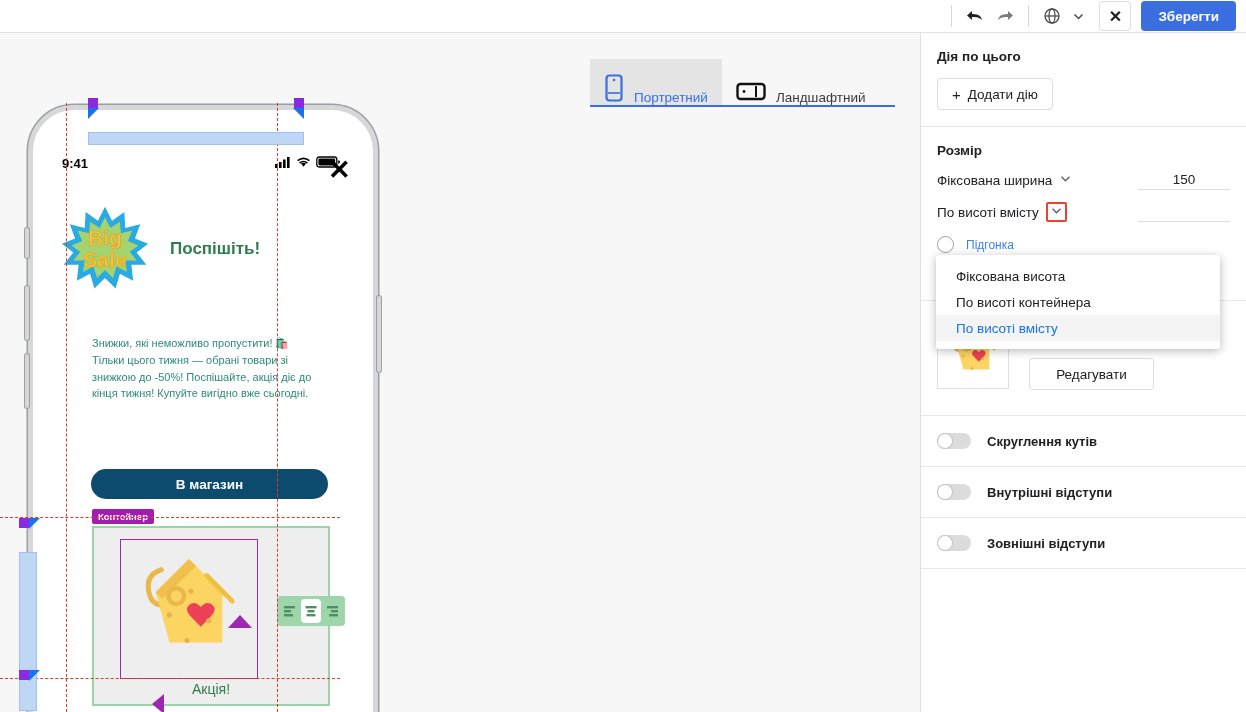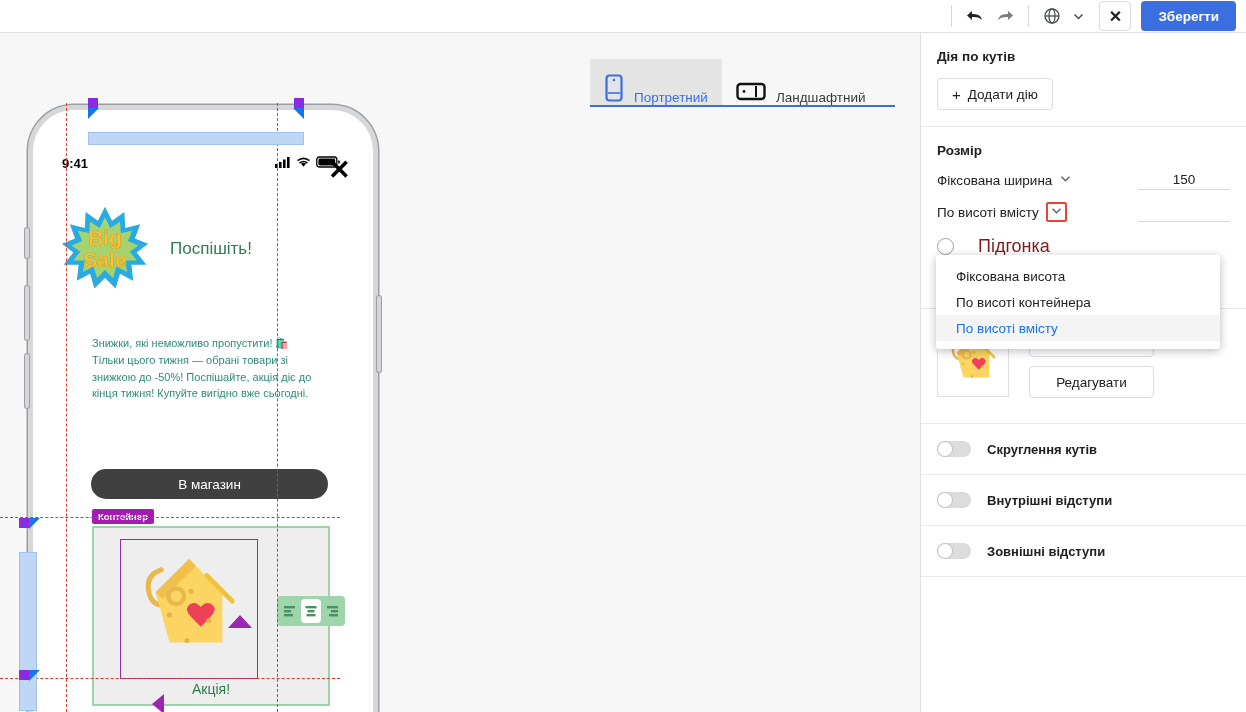--- a/index.html
+++ b/index.html
@@ -74,29 +74,29 @@
     position: absolute; left: 0; top: 36px; width: 100%; height: 20px;
     display: flex; align-items: center; justify-content: space-between;
     padding: 0 22px; font-size: 13px; font-weight: bold; color: #000;
   }
   .sb-right { display: flex; align-items: center; gap: 5px; }
 
   
   .hero-row { position: absolute; left: 0; top: 82px; width: 100%; height: 100px;
               display: flex; align-items: center; }
   .bigsale-wrap { width: 130px; display: flex; justify-content: center; }
-  .hero-title { font-size: 17px; font-weight: normal; color: #2e7d4f; }
+  .hero-title { font-size: 17px; font-weight: bold; color: #2e7d4f; }
 
   .body-text {
     position: absolute; left: 52px; top: 218px; width: 226px;
     font-size: 11px; line-height: 1.53; color: #2e8b7a; font-weight: 500;
   }
   .shop-btn {
     position: absolute; left: 51px; top: 352px; width: 237px; height: 30px;
-    background: #404040; border-radius: 15px; color: #fff; font-weight: normal;
+    background: #0c4a6e; border-radius: 15px; color: #fff; font-weight: bold;
     font-size: 13.5px; display: flex; align-items: center; justify-content: center;
     cursor: pointer;
   }
 
   
   .cont-block {
     position: absolute; left: 52px; top: 409px; width: 238px; height: 180px;
     background: #eeeeee; border: 2px solid #9cd3a8;
   }
   .cont-tag {
@@ -163,21 +163,21 @@
              color: #202124; cursor: pointer; }
   .num-in { width: 92px; border: none; border-bottom: 1px solid #dadce0;
             text-align: center; font-size: 13.5px; font-family: inherit;
             color: #202124; padding: 2px 0; margin-left: auto; outline: none; }
   .num-in2 { width: 92px; border-bottom: 1px solid #dadce0; height: 20px; margin-left: auto; }
   .chev-hl { border: 2px solid #ea4335; border-radius: 2px; padding: 0 2px; }
 
   .radio-row { display: flex; align-items: center; gap: 12px; margin-top: 14px; }
   .radio { width: 17px; height: 17px; border: 1.6px solid #9aa0a6; border-radius: 50%;
            flex: none; cursor: pointer; }
-  .radio-lbl { font-size: 18px; color: #7f1d1d; margin-left: 12px; }
+  .radio-lbl { font-size: 12px; color: #3b82f6; }
 
   .img-row { display: flex; align-items: flex-start; gap: 20px; padding: 16px; }
   .thumb { width: 72px; height: 72px; border: 1px solid #e0e0e0; background: #fff;
            display: flex; align-items: center; justify-content: center; }
   .ibtn { display: block; width: 100%; height: 32px; border: 1px solid #dadce0;
           border-radius: 4px; background: #fff; font-size: 13.5px; color: #202124;
           cursor: pointer; font-family: inherit; margin-bottom: 9px; }
 
   .tog-row { display: flex; align-items: center; gap: 16px; padding: 17px 16px; }
   .toggle { width: 34px; height: 16px; border-radius: 8px; background: #dcdcdc;
@@ -374,21 +374,21 @@
     <div class="hbl" style="left:29px; top:485px; border-left:11px solid #1a73e8; border-bottom:11px solid transparent;"></div>
     <div class="hsq" style="left:19px; top:637px;"></div>
     <div class="hbl" style="left:29px; top:637px; border-left:11px solid #1a73e8; border-bottom:11px solid transparent;"></div>
 
     <div class="close-x">✕</div>
   </div>
 
   <div class="panel">
 
     <div class="p-sec">
-      <div class="p-head">Дія по кутів</div>
+      <div class="p-head">Дія по цього</div>
       <button class="add-btn">
         <span style="font-size:15px;">+</span>
         <span>Додати дію</span>
       </button>
     </div>
     <div class="divider"></div>
 
     <div class="p-sec">
       <div class="p-head">Розмір</div>
 

